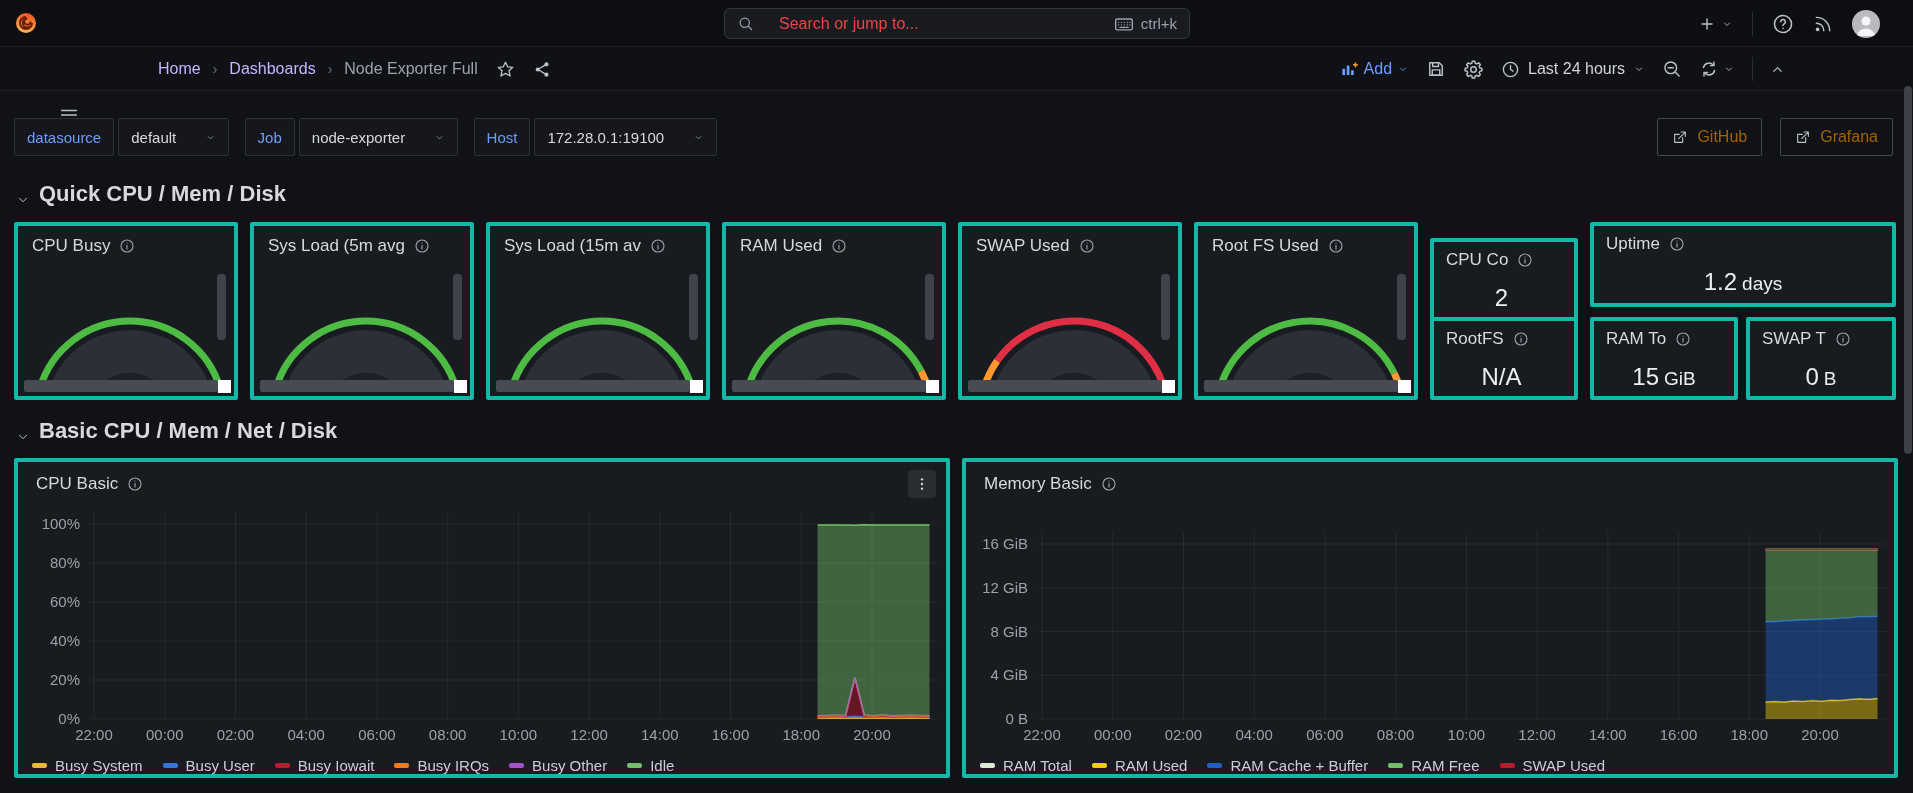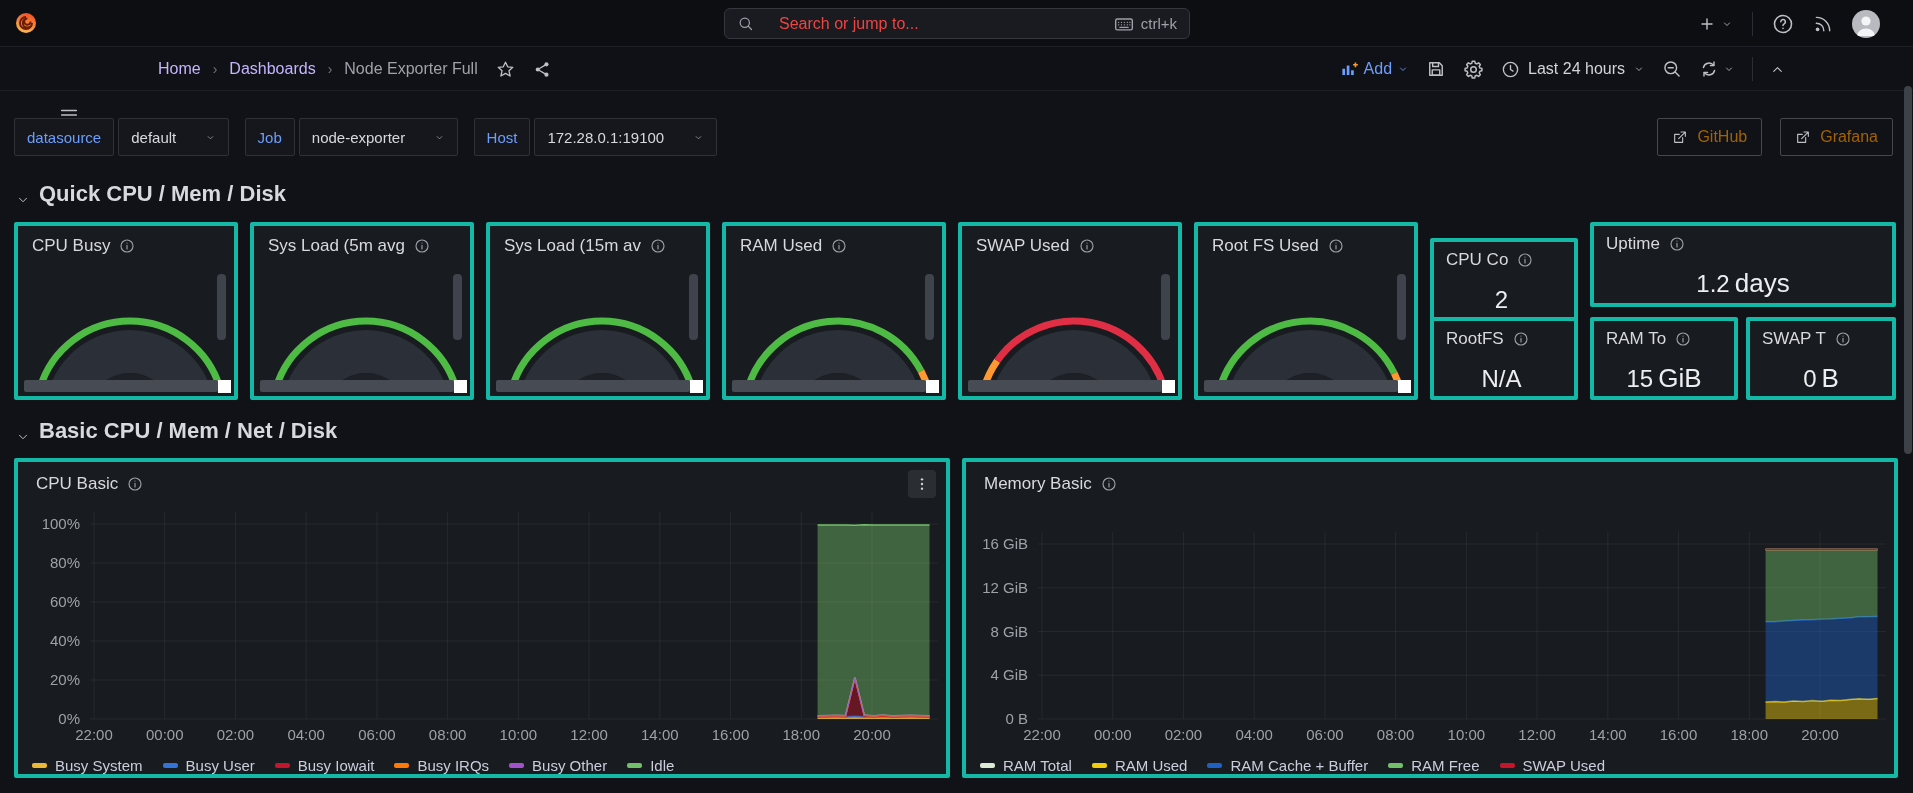--- a/index.html
+++ b/index.html
@@ -60,21 +60,21 @@
   .scorner { position:absolute; right:3px; bottom:3px; width:13px; height:13px; background:#ffffff; z-index:5; }
 
   .stat { }
   #st0{left:1430px;top:238px;width:148px;height:85px}
   #st1{left:1590px;top:222px;width:306px;height:85px}
   #st2{left:1430px;top:317px;width:148px;height:83px}
   #st3{left:1590px;top:317px;width:148px;height:83px}
   #st4{left:1746px;top:317px;width:150px;height:83px}
   .stat .ptitle { left:12px; top:8px; }
   .stat-value { position:absolute; left:0; right:0; top:42px; text-align:center; font-size:24px; font-weight:500; color:#edeef0; }
-  .stat-value .unit { font-size:26px; margin-left:5px;margin-top:32px; }
+  .stat-value .unit { font-size:19px; margin-left:5px;margin-top:32px; }
 
   .chart-panel { top:458px; width:936px; height:320px; }
   #cp0{left:14px} #cp1{left:962px}
   .chart-panel .ptitle { left:18px; top:12px; }
   .chart-svg { position:absolute; left:0; top:0; }
   .kebab { position:absolute; right:10px; top:8px; width:28px; height:28px; background:rgba(204,204,220,0.1);
     border-radius:4px; display:flex; align-items:center; justify-content:center; cursor:pointer; }
   .legend { position:absolute; left:14px; right:8px; top:295px; display:flex; flex-wrap:wrap; column-gap:20px; row-gap:4px; align-items:center; }
   .legend .item { display:flex; align-items:center; gap:8px; font-size:15px; color:#ccccdc; cursor:pointer; }
   .legend .swatch { width:15px; height:5px; border-radius:2px; display:inline-block; }

